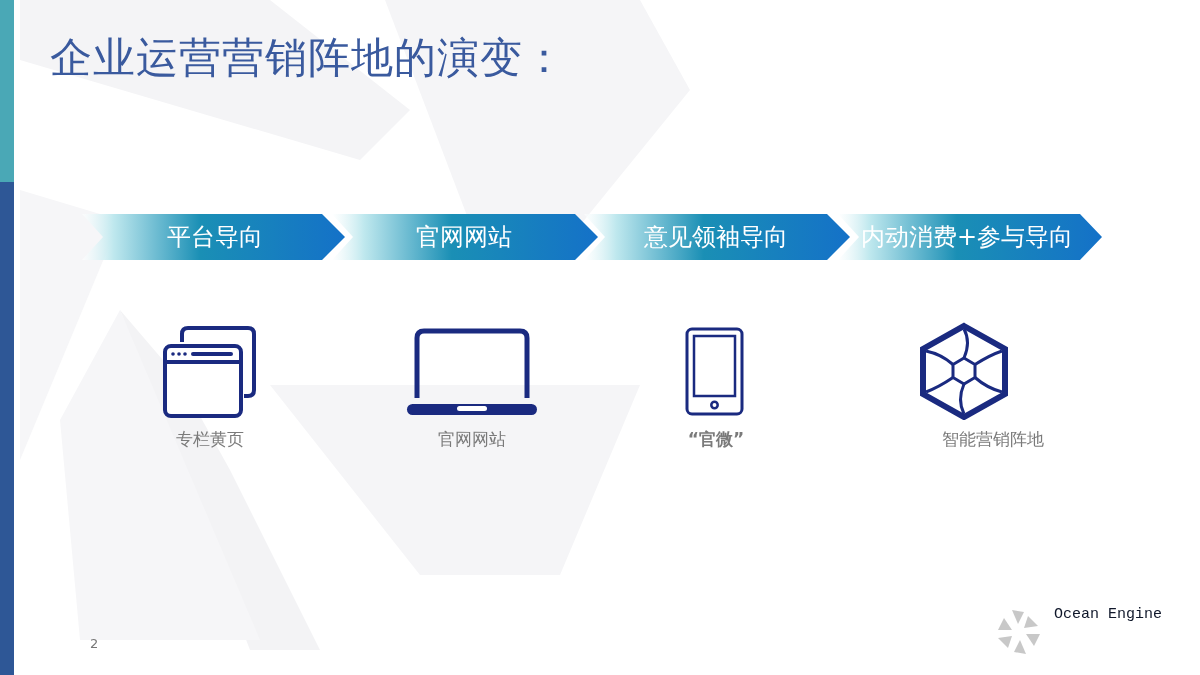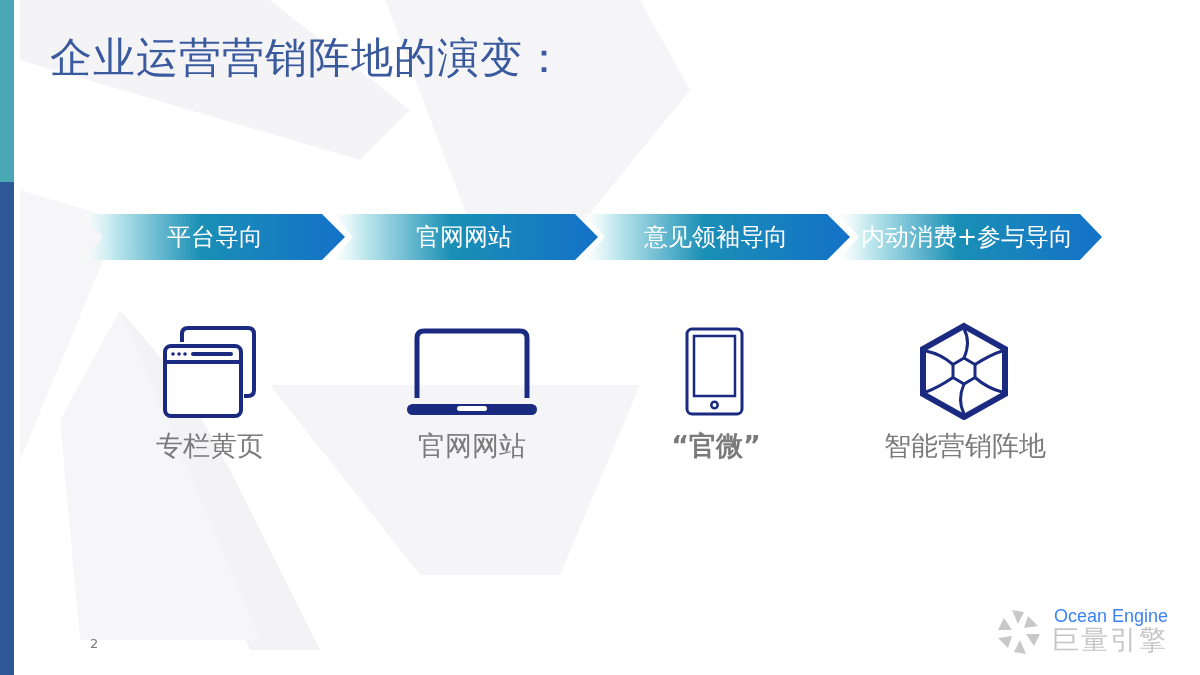--- a/index.html
+++ b/index.html
@@ -4,24 +4,24 @@
 <style>
   html, body { margin: 0; padding: 0; }
   body { width: 1200px; height: 675px; position: relative; overflow: hidden; background: #ffffff; font-family: "DejaVu Sans", "Liberation Sans", sans-serif; }
   .bg-deco { position: absolute; inset: 0; z-index: 0; }
   .side-bar-top { position: absolute; left: 0; top: 0; width: 14px; height: 182px; background: #4aa8b6; z-index: 2; }
   .side-bar-bottom { position: absolute; left: 0; top: 182px; width: 14px; height: 493px; background: #2e5796; z-index: 2; }
   .title { position: absolute; left: 50px; top: 30px; font-size: 42px; color: #3a5a9e; letter-spacing: 1px; z-index: 3; white-space: nowrap; }
   .chevrons { position: absolute; left: 0; top: 0; width: 1200px; height: 675px; z-index: 3; pointer-events: none; }
   .chev-label { position: absolute; top: 214px; height: 46px; line-height: 46px; color: #ffffff; font-size: 24px; text-align: center; z-index: 4; white-space: nowrap; }
   .stage-icon { position: absolute; z-index: 4; }
-  .stage-label { position: absolute; top: 428px; font-size: 27px; color: #7a7a7a; text-align: center; z-index: 4; white-space: nowrap; }
+  .stage-label { position: absolute; top: 428px; font-size: 17px; color: #7a7a7a; text-align: center; z-index: 4; white-space: nowrap; }
   .page-num { position: absolute; left: 90px; top: 636px; font-size: 13px; color: #777; z-index: 4; }
   .brand { position: absolute; left: 994px; top: 604px; width: 190px; height: 60px; z-index: 4; }
-  .brand-en { position: absolute; left: 60px; top: 2px; font-size: 18px; color: #3b82f6; font-family: Liberation Sans, sans-serif; letter-spacing: 0; }
+  .brand-en { position: absolute; left: 60px; top: 2px; font-size: 15px; color: #0f172a; font-family: Liberation Mono, monospace; letter-spacing: 0; }
   .brand-cn { position: absolute; left: 58px; top: 18px; font-size: 27px; color: #c6c6c6; letter-spacing: 2px; }
 </style>
 </head>
 <body>
 
 <svg class="bg-deco" width="1200" height="675" viewBox="0 0 1200 675">
   <polygon points="20,0 270,0 410,110 360,160 20,60" fill="#f4f4f6"></polygon>
   <polygon points="385,0 640,0 690,90 560,250 480,250" fill="#f5f5f7"></polygon>
   <polygon points="20,190 120,220 20,460" fill="#f6f6f8"></polygon>
   <polygon points="120,310 250,650 320,650 230,470 180,380" fill="#f3f3f5"></polygon>
@@ -104,14 +104,13 @@
 <div class="brand">
   <svg style="position:absolute; left:0; top:4px;" width="50" height="48" viewBox="0 0 50 48">
     <polygon points="18,2 30,4 24,16" fill="#c8c8c8"></polygon>
     <polygon points="34,8 44,18 30,20" fill="#c8c8c8"></polygon>
     <polygon points="46,26 40,38 32,26" fill="#c8c8c8"></polygon>
     <polygon points="32,46 20,44 26,32" fill="#c8c8c8"></polygon>
     <polygon points="14,40 4,30 18,28" fill="#c8c8c8"></polygon>
     <polygon points="4,22 10,10 18,22" fill="#c8c8c8"></polygon>
   </svg>
   <div class="brand-en">Ocean Engine</div>
-  <div class="brand-cn">巨量引擎</div>
 </div>
 
 </body></html>

